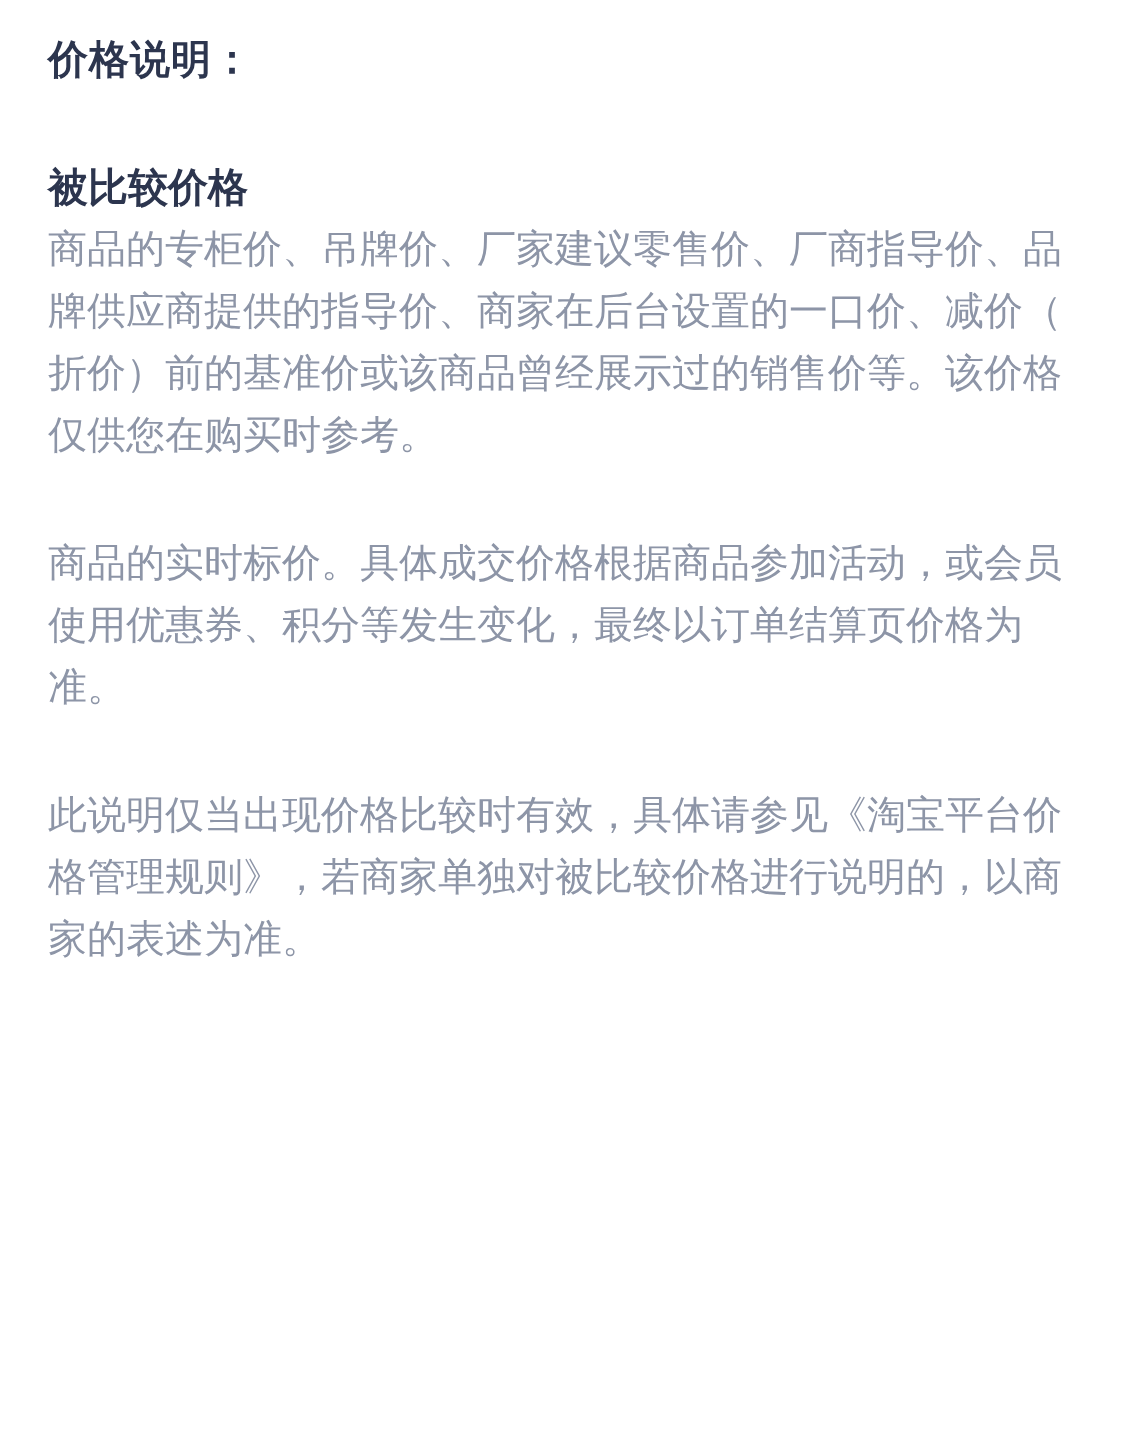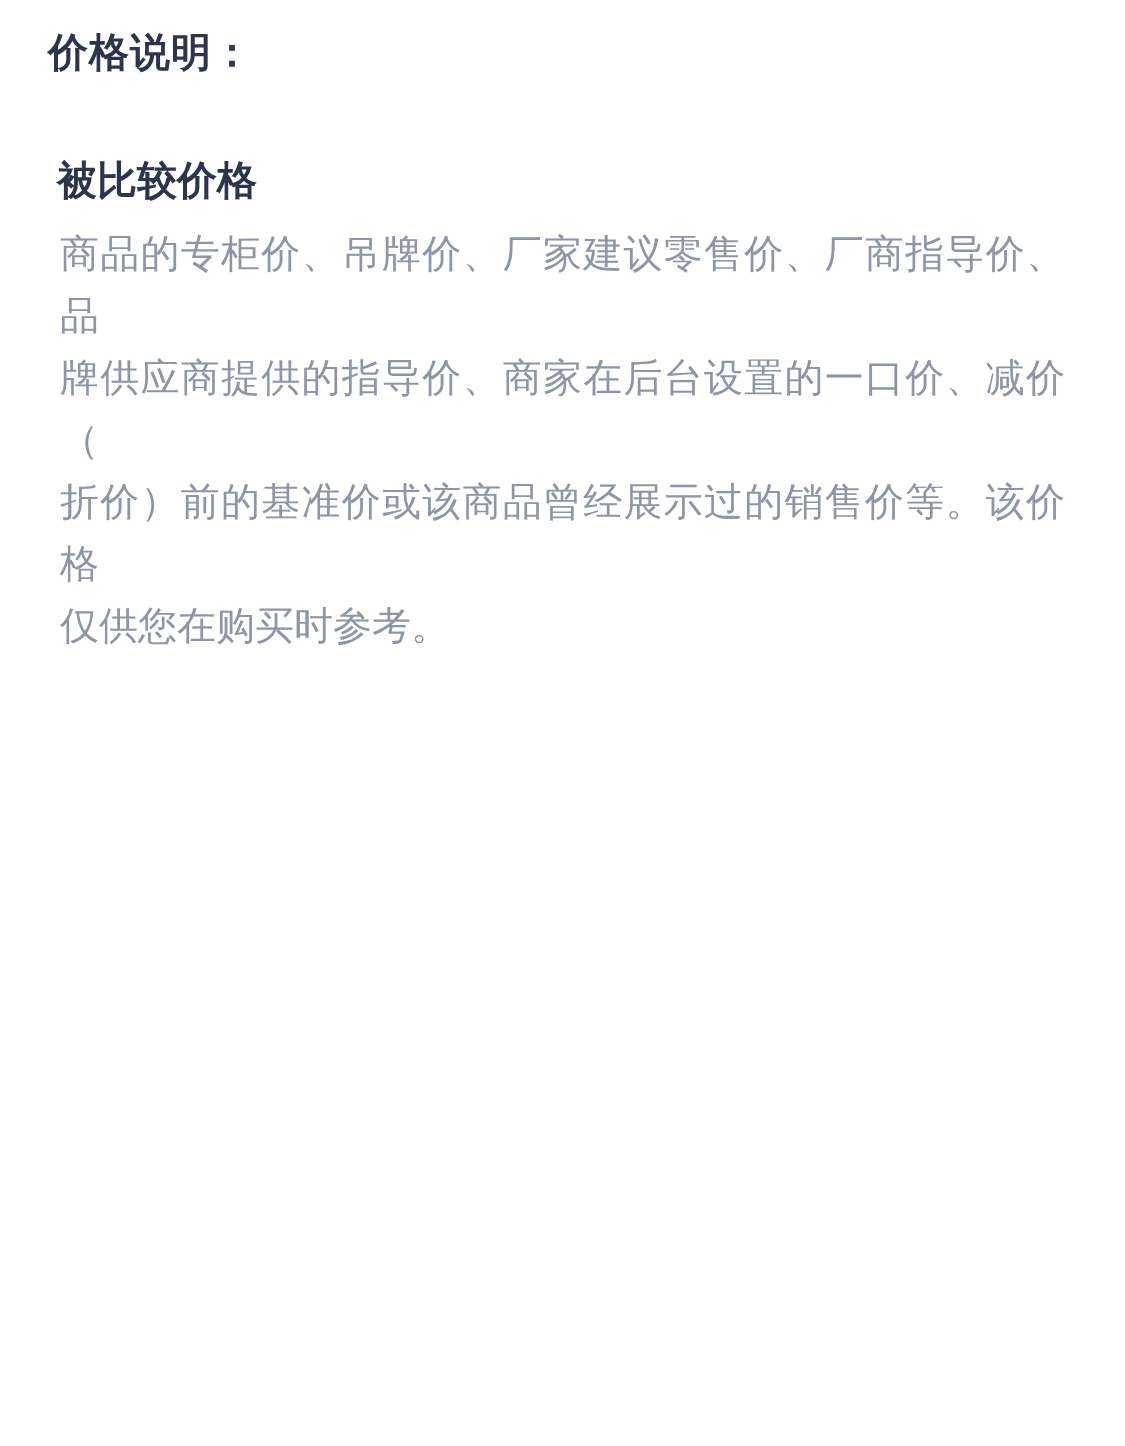--- a/index.html
+++ b/index.html
@@ -6,41 +6,41 @@
   body {
     width: 1125px;
     min-height: 1446px;
     background: #ffffff;
     font-family: "Liberation Sans", sans-serif;
   }
   .doc {
     box-sizing: border-box;
     width: 1125px;
     min-height: 1446px;
-    padding: 21px 48px 40px 48px;
+    padding: 28px 48px 40px 48px;
   }
   .doc h1 {
     margin: 0 0 66px 0;
     font-size: 40px;
     line-height: 62px;
     font-weight: 600;
     color: #2c354e;
     letter-spacing: 1px;
   }
   .doc section { margin: 0 0 66px 0; }
   .doc section:last-child { margin-bottom: 0; }
   .doc h2 {
-    margin: 9px;
+    margin: 0;
     font-size: 40px;
     line-height: 62px;
     font-weight: 600;
     color: #2c354e;
   }
   .doc p {
-    margin: 12px;
+    margin: 0;
     font-size: 39px;
     line-height: 62px;
     font-weight: 400;
     color: #8d95a7;
     white-space: pre-line;
     text-align: justify;
     text-justify: inter-ideograph;
   }
 </style>
 </head>
@@ -52,17 +52,25 @@
 
   <section>
     <h2>被比较价格</h2>
     <p>商品的专柜价、吊牌价、厂家建议零售价、厂商指导价、品
 牌供应商提供的指导价、商家在后台设置的一口价、减价（
 折价）前的基准价或该商品曾经展示过的销售价等。该价格
 仅供您在购买时参考。</p>
   </section>
 
   <section>
+    <p>商品的实时标价。具体成交价格根据商品参加活动，或会员
+使用优惠券、积分等发生变化，最终以订单结算页价格为
+准。</p>
   </section>
 
 
+  <section>
+    <p>此说明仅当出现价格比较时有效，具体请参见《淘宝平台价
+格管理规则》，若商家单独对被比较价格进行说明的，以商
+家的表述为准。</p>
+  </section>
 
 </main>
 
 </body></html>

